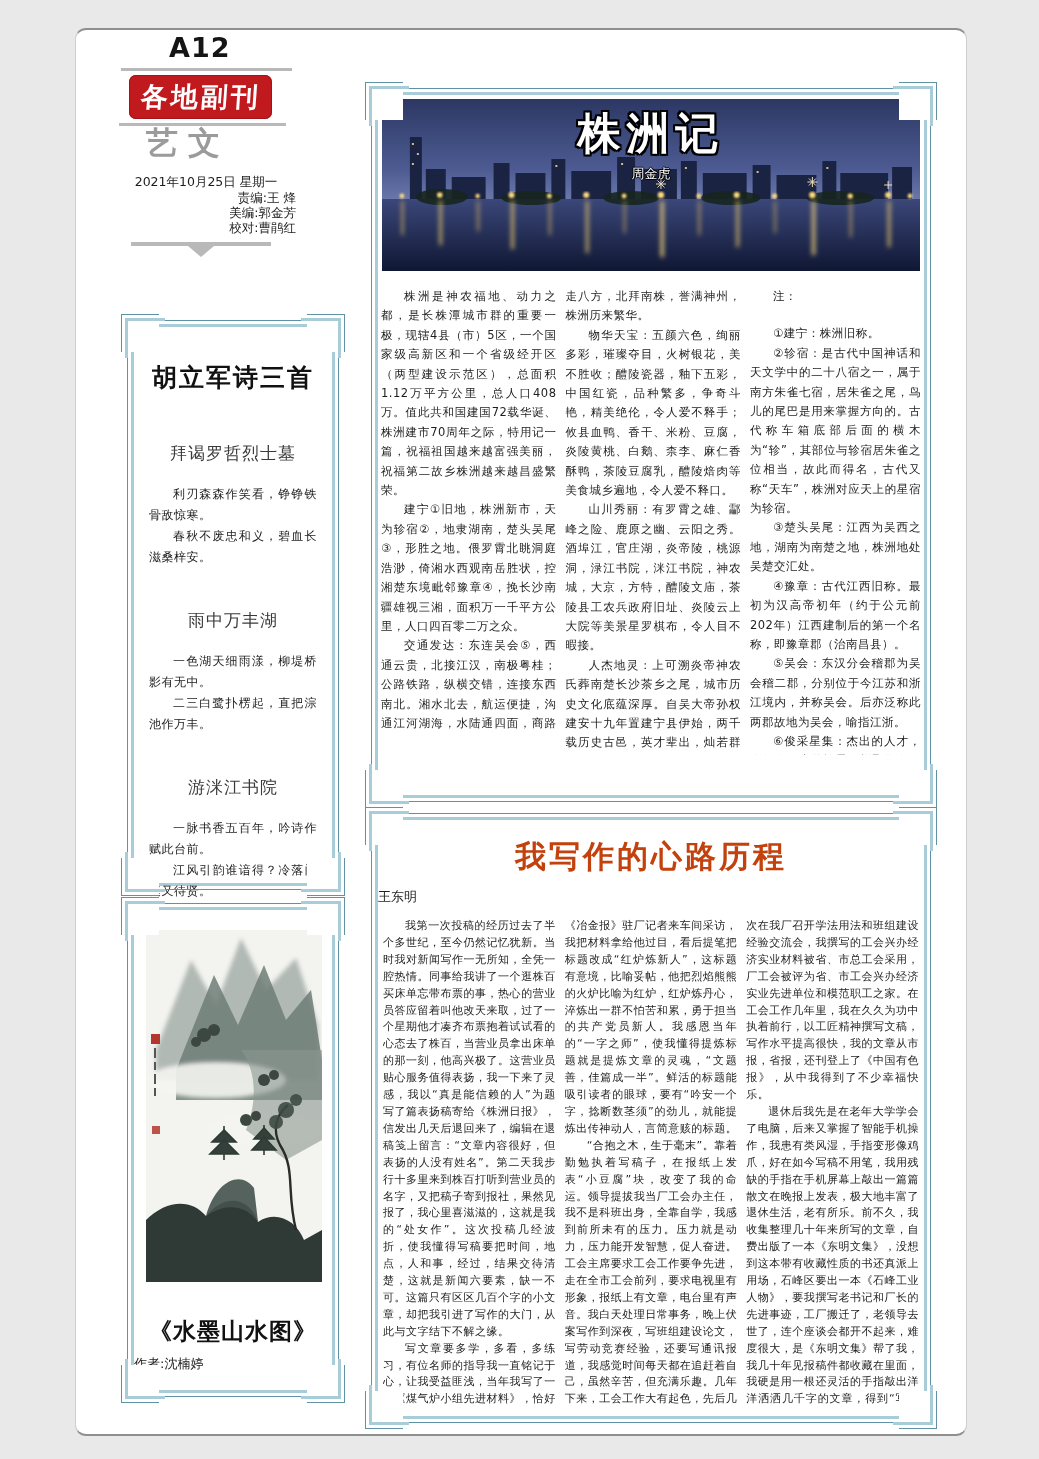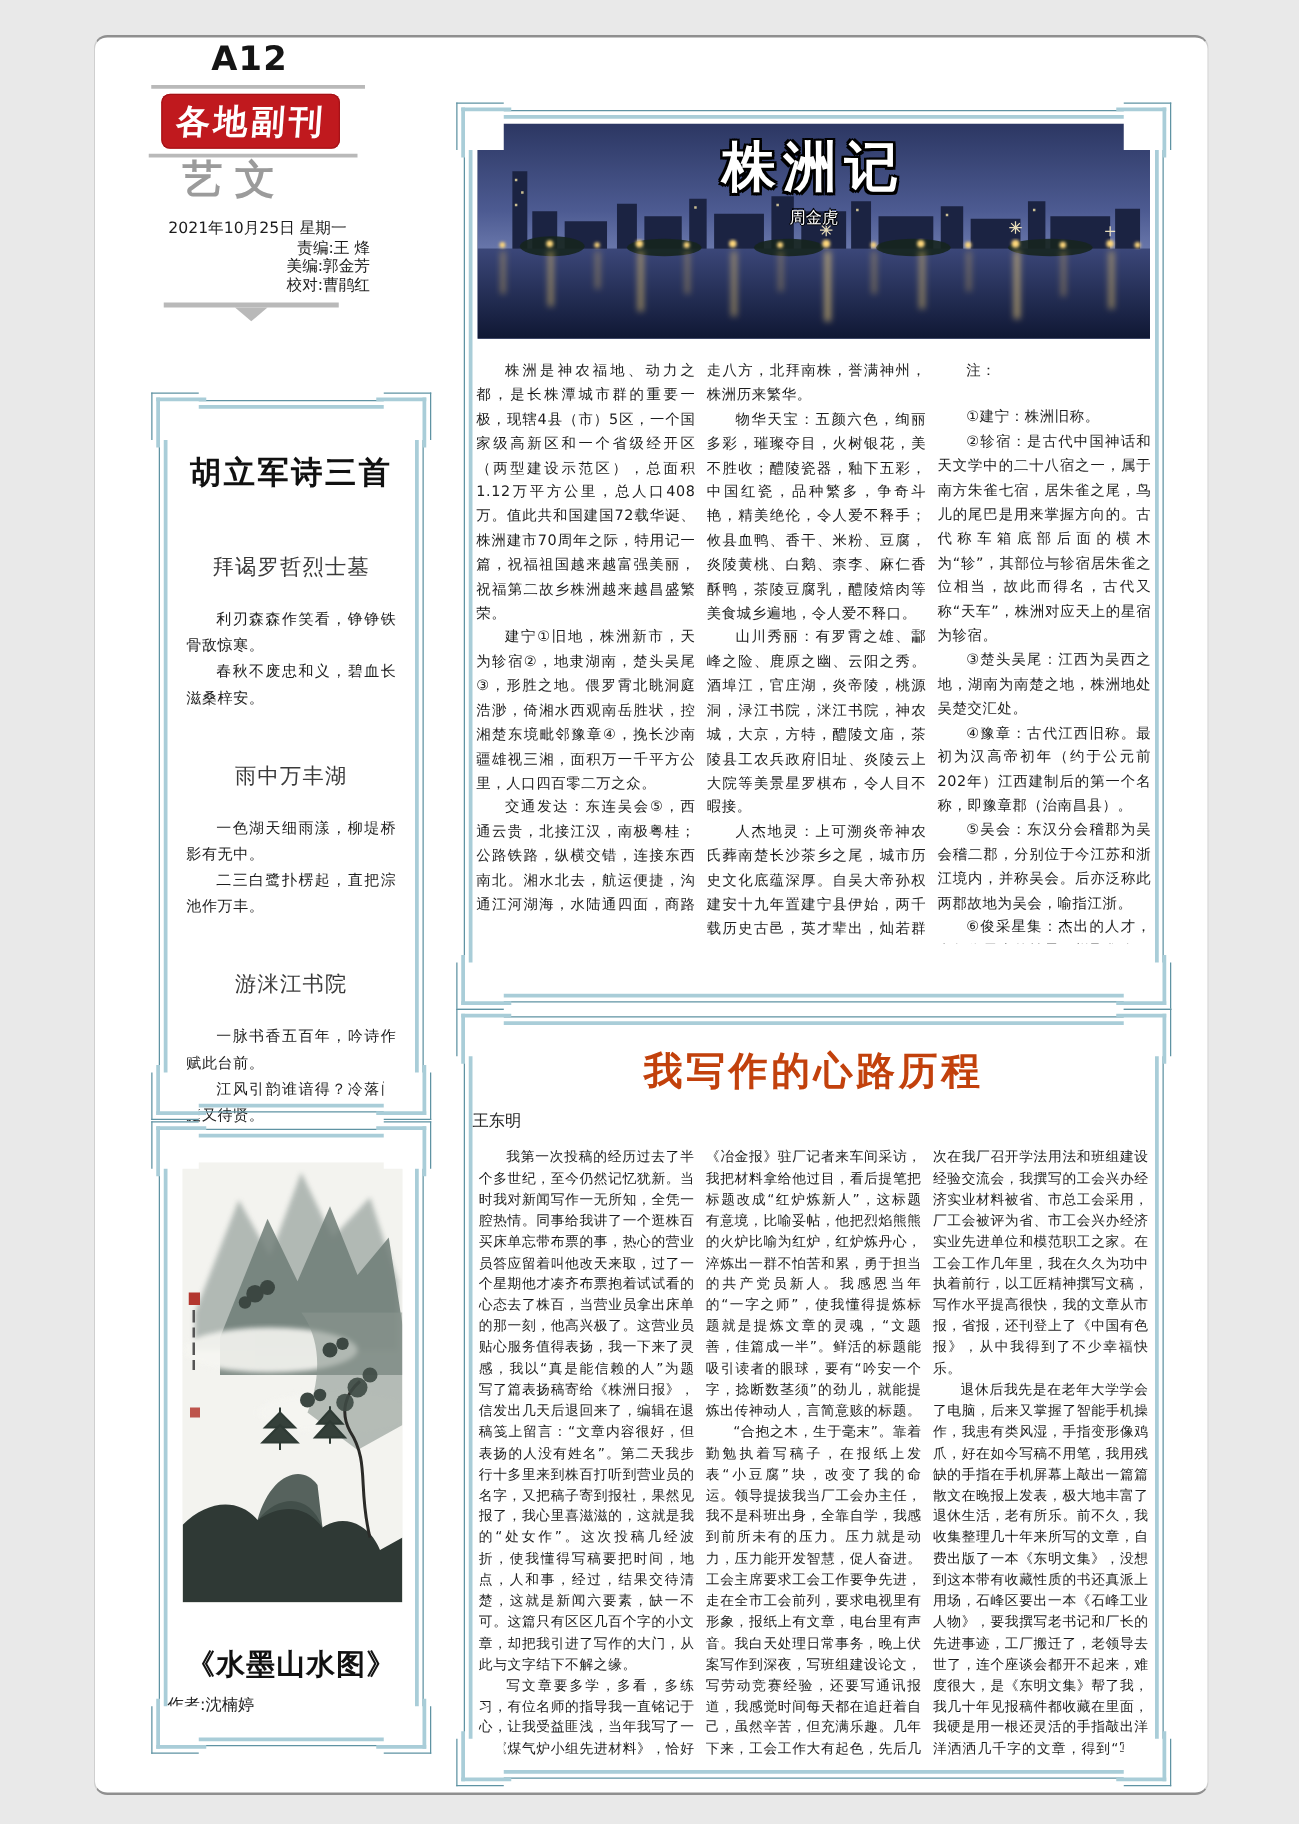--- a/index.html
+++ b/index.html
@@ -56,21 +56,21 @@
   .script p{margin:0;text-indent:2em;}
   .a1notes{width:172px;height:468px;overflow:hidden;}
   .a1notes .nlabel{text-indent:2em;margin:0 0 18px 0;}
   .a1notes p{margin:0;}
 
   
   #poembox{left:55px;top:294px;width:198px;height:556px;}
   .pb-title{margin:34px 10px 0;text-align:center;font-size:25px;font-weight:bold;letter-spacing:2px;color:#111;}
   .poem-title{margin:40px 10px 20px;text-align:center;font-size:17px;color:#3a3a3a;letter-spacing:1px;}
   .poem-title.first{margin-top:48px;}
-  .verse{padding:0 15px;}
+  .verse{padding:0 15px;font-family:Liberation Mono, monospace;}
   .verse p{font-size:12px;line-height:21px;}
 
   
   #paintbox{left:55px;top:877px;width:198px;height:480px;}
   .paint{margin:20px 10px 0 12px;height:352px;background:#f3f3ef;overflow:hidden;}
   .paint svg{display:block;width:100%;height:100%;}
   .paint-cap{margin-top:34px;text-align:center;font-size:23px;font-weight:bold;letter-spacing:1px;color:#111;}
   .paint-auth{margin-top:8px;text-align:left;font-size:13px;color:#222;}
 
   

